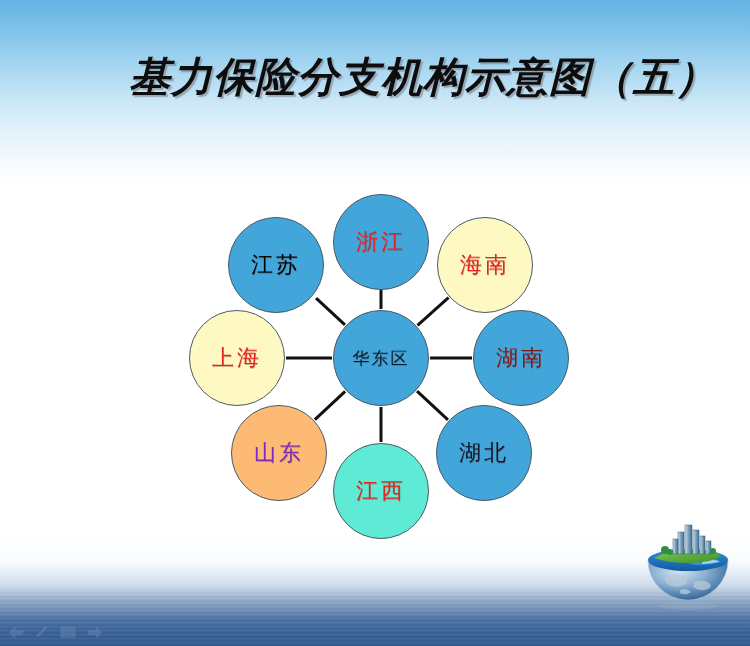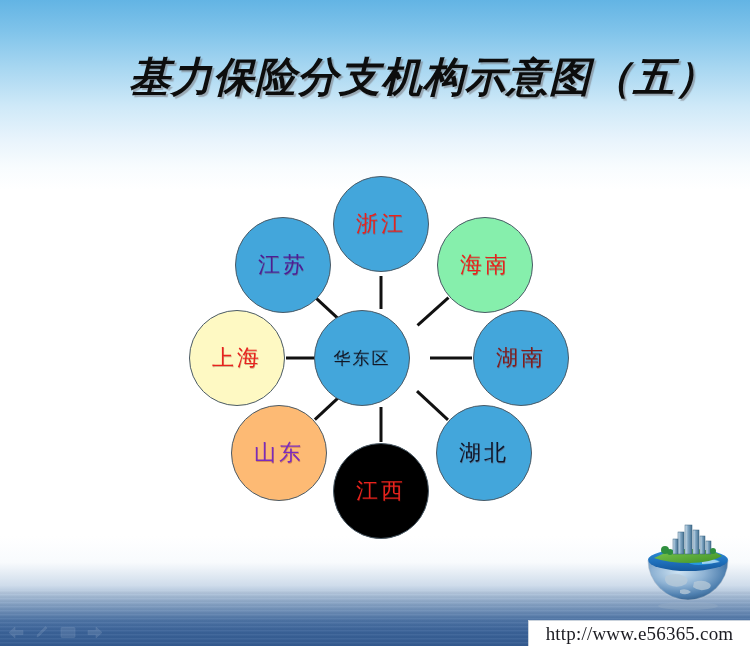--- a/index.html
+++ b/index.html
@@ -214,45 +214,45 @@
           <line x1="417.52600845430425" y1="325.33731936297795" x2="448.47399154569575" y2="297.66268063702205"></line>
           <line x1="430" y1="358" x2="472" y2="358"></line>
           <line x1="417.01877276426023" y1="391.2211981806284" x2="447.98122723573977" y2="419.7788018193716"></line>
           <line x1="381" y1="407" x2="381" y2="442"></line>
           <line x1="345.14324137888207" y1="391.3960006765314" x2="314.85675862111793" y2="419.6039993234686"></line>
           <line x1="332" y1="358" x2="286" y2="358"></line>
           <line x1="344.9536100543104" y1="324.80876965396897" x2="316.0463899456896" y2="298.19123034603103"></line>
         </g>
     </svg>
     <div id="node-layer">
-        <div class="node outer" style="left: 381px; top: 224px; width: 96px; height: 96px; margin-left: -48px; margin-top: -48px; background: rgb(67, 166, 219); border-color: rgb(74, 90, 102); color: rgb(232, 35, 29);">
+        <div class="node outer" style="left: 381px; top: 242px; width: 96px; height: 96px; margin-left: -48px; margin-top: -48px; background: rgb(67, 166, 219); border-color: rgb(74, 90, 102); color: rgb(232, 35, 29);">
           <span>浙江</span>
         </div>
-        <div class="node outer" style="left: 485px; top: 265px; width: 96px; height: 96px; margin-left: -48px; margin-top: -48px; background: #86efac; border-color: rgb(74, 90, 102); color: rgb(232, 35, 29); text-align: center;">
+        <div class="node outer" style="left: 485px; top: 265px; width: 96px; height: 96px; margin-left: -48px; margin-top: -48px; background: #fef9c3; border-color: rgb(74, 90, 102); color: rgb(232, 35, 29); text-align: center;">
           <span>海南</span>
         </div>
         <div class="node outer" style="left: 521px; top: 358px; width: 96px; height: 96px; margin-left: -48px; margin-top: -48px; background: rgb(67, 166, 219); border-color: rgb(74, 90, 102); color: #7f1d1d;">
           <span>湖南</span>
         </div>
         <div class="node outer" style="left: 484px; top: 453px; width: 96px; height: 96px; margin-left: -48px; margin-top: -48px; background: rgb(67, 166, 219); border-color: rgb(74, 90, 102); color: #0f172a;">
           <span>湖北</span>
         </div>
-        <div class="node outer" style="left: 381px; top: 491px; width: 96px; height: 96px; margin-left: -48px; margin-top: -48px; background: #000000; border-color: rgb(74, 90, 102); color: rgb(232, 35, 29); font-family: Liberation Serif, serif;">
+        <div class="node outer" style="left: 381px; top: 491px; width: 96px; height: 96px; margin-left: -48px; margin-top: -48px; background: #5eead4; border-color: rgb(74, 90, 102); color: rgb(232, 35, 29); font-family: Liberation Serif, serif;">
           <span>江西</span>
         </div>
         <div class="node outer" style="left: 279px; top: 453px; width: 96px; height: 96px; margin-left: -48px; margin-top: -48px; background: #fdba74; border-color: rgb(74, 90, 102); color: rgb(123, 43, 190);">
           <span>山东</span>
         </div>
         <div class="node outer" style="left: 237px; top: 358px; width: 96px; height: 96px; margin-left: -48px; margin-top: -48px; background: #fef9c3; border-color: rgb(74, 90, 102); color: rgb(232, 35, 29);">
           <span>上海</span>
         </div>
-        <div class="node outer" style="left: 283px; top: 265px; width: 96px; height: 96px; margin-left: -48px; margin-top: -48px; background: rgb(67, 166, 219); border-color: rgb(74, 90, 102); color: #4c1d95;">
+        <div class="node outer" style="left: 276px; top: 265px; width: 96px; height: 96px; margin-left: -48px; margin-top: -48px; background: rgb(67, 166, 219); border-color: rgb(74, 90, 102); color: #000000;">
           <span>江苏</span>
         </div>
-        <div class="node center" style="left: 362px; top: 358px; width: 96px; height: 96px; margin-left: -48px; margin-top: -48px; background: rgb(67, 166, 219); border-color: rgb(74, 90, 102); color: rgb(17, 24, 39); text-align: center;">
+        <div class="node center" style="left: 381px; top: 358px; width: 96px; height: 96px; margin-left: -48px; margin-top: -48px; background: rgb(67, 166, 219); border-color: rgb(74, 90, 102); color: rgb(17, 24, 39); text-align: center;">
           <span>华东区</span>
         </div>
       </div>
   </div>
 
   <div class="globe">
     <svg width="96" height="92" viewBox="0 0 96 92">
       <defs>
         <radialGradient id="gWater" cx="38%" cy="30%" r="78%">
           <stop offset="0%" stop-color="#cfe3f2"></stop>
@@ -297,17 +297,14 @@
       </g>
       <g fill="#b9cbd9" opacity="0.75">
         <path d="M26 56 q10 -4 18 0 q6 3 2 8 q-8 5 -17 1 q-6 -4 -3 -9 z"></path>
         <path d="M54 62 q9 -3 15 1 q4 3 -1 6 q-9 3 -15 -2 z"></path>
         <path d="M40 70 q7 -2 11 2 q-5 4 -11 1 z"></path>
       </g>
       <path d="M8 40 A40 40 0 0 0 88 40" fill="none" stroke="#ffffff" stroke-opacity="0.28" stroke-width="1.2"></path>
     </svg>
   </div>
 
-  <div class="url-plate">
-    <span class="url-text">http://www.e56365.com</span>
-  </div>
 
 </div>
 
 </body></html>

